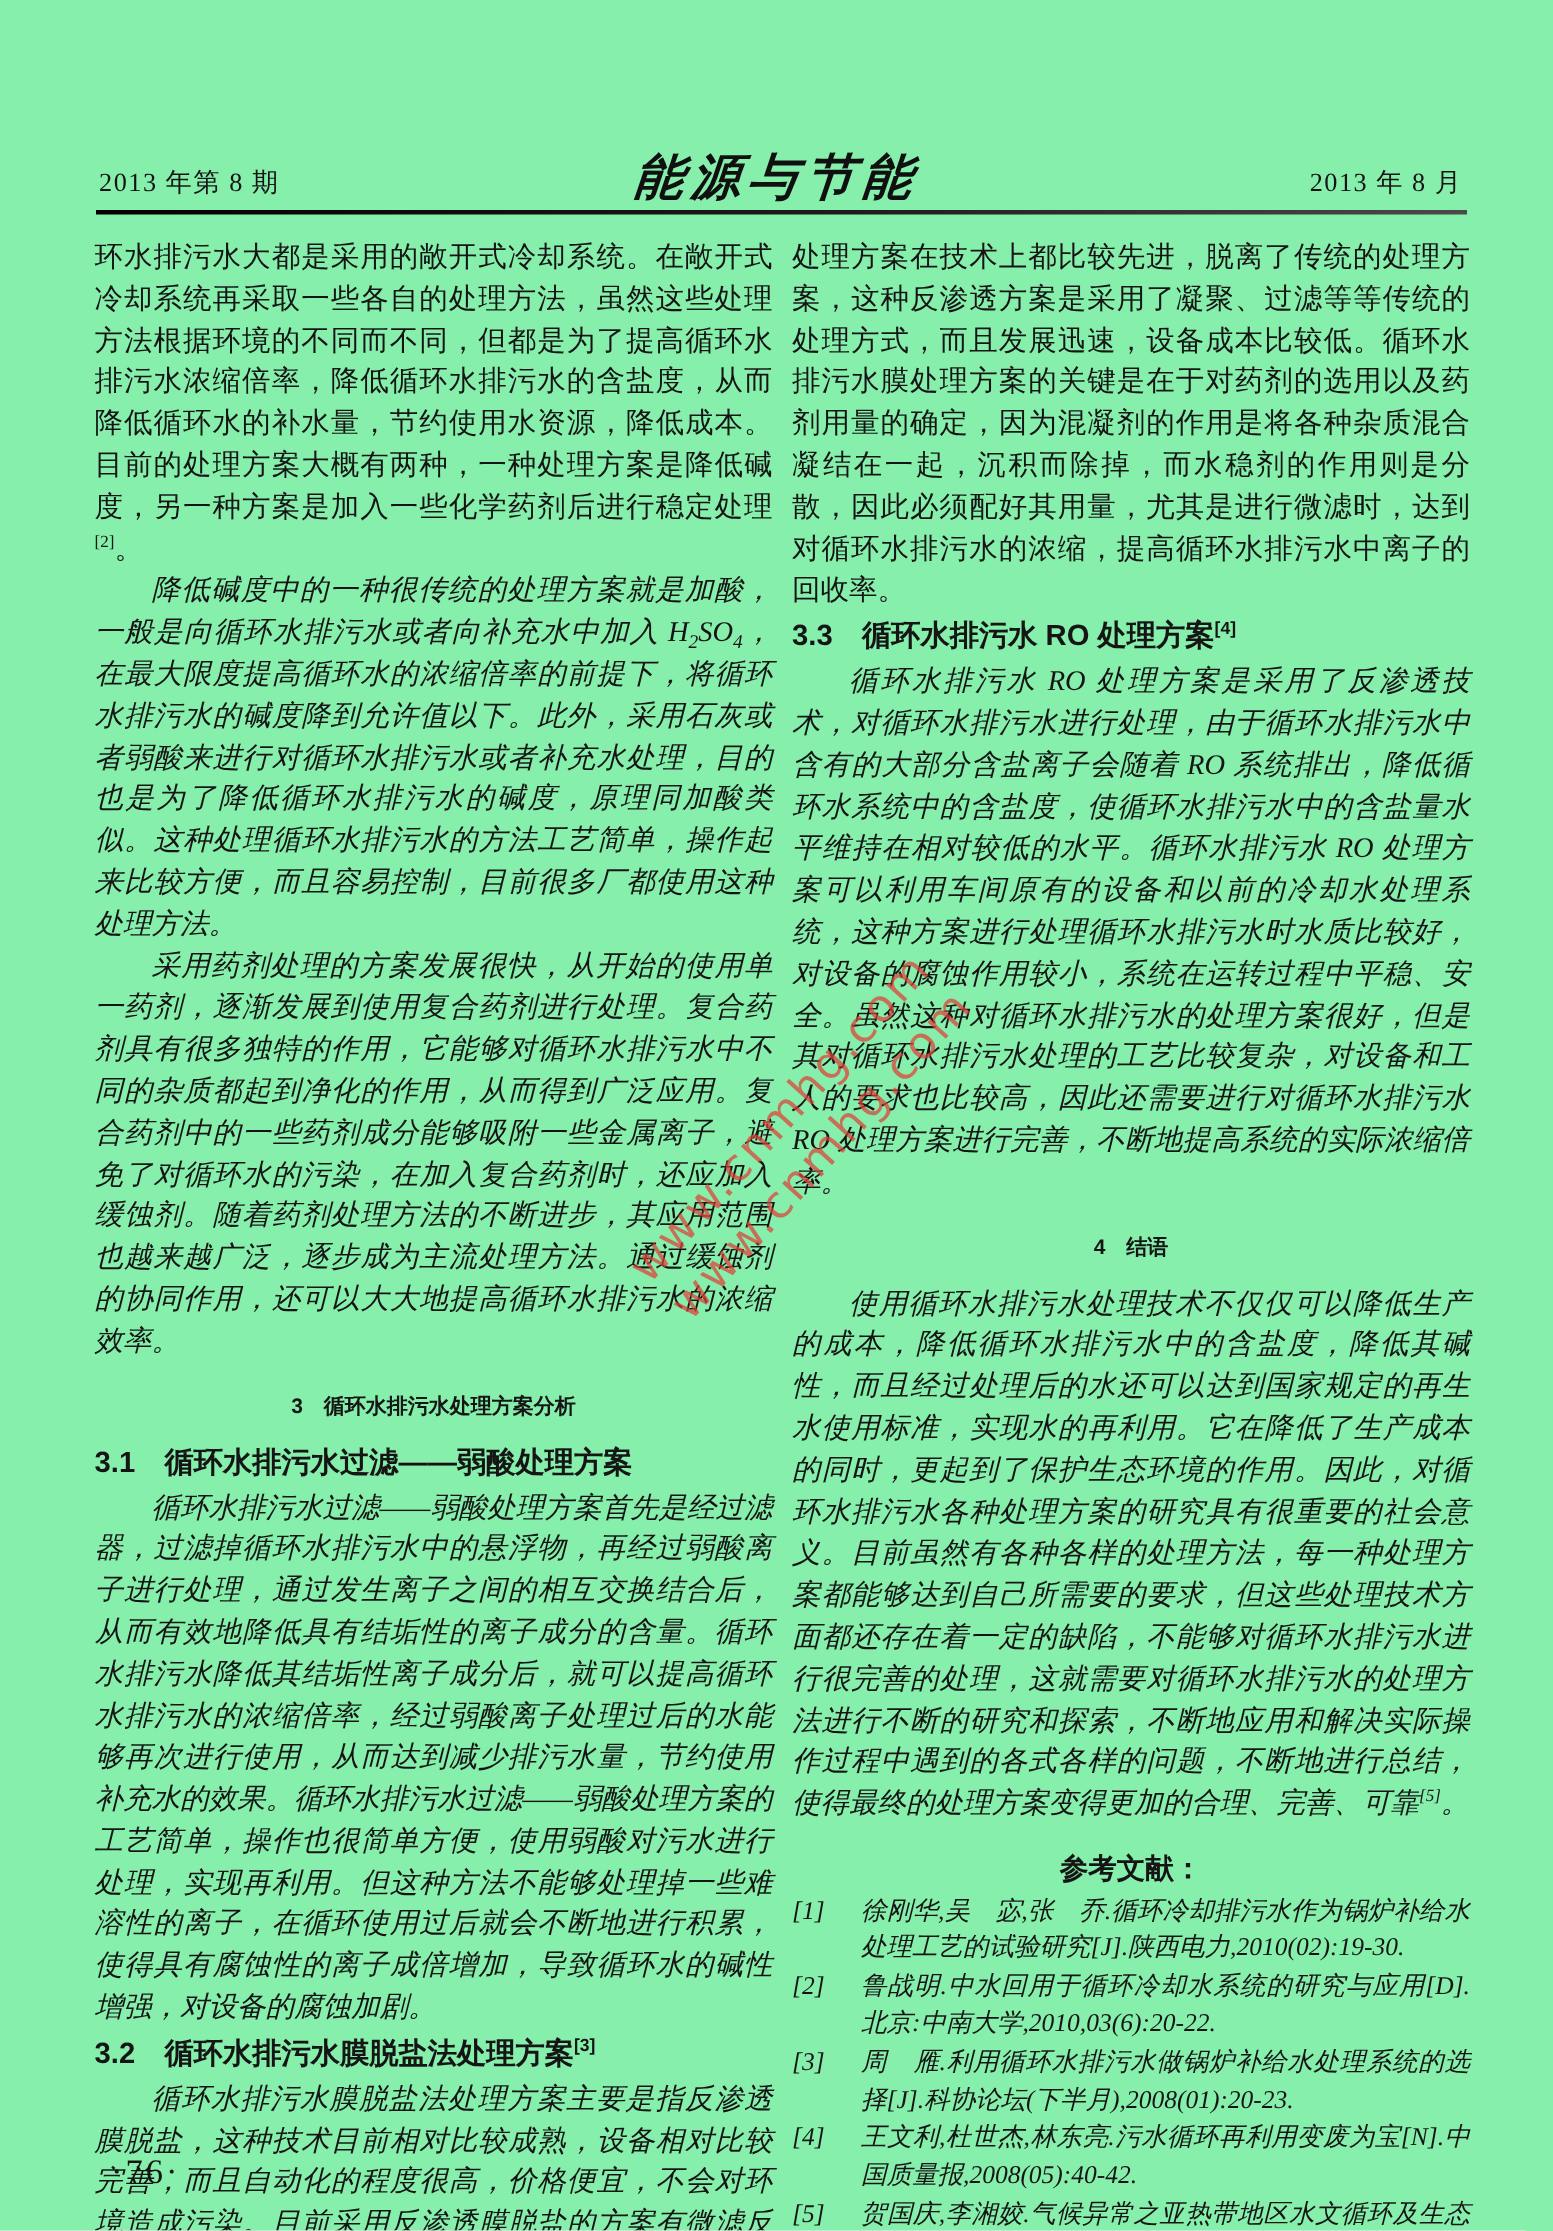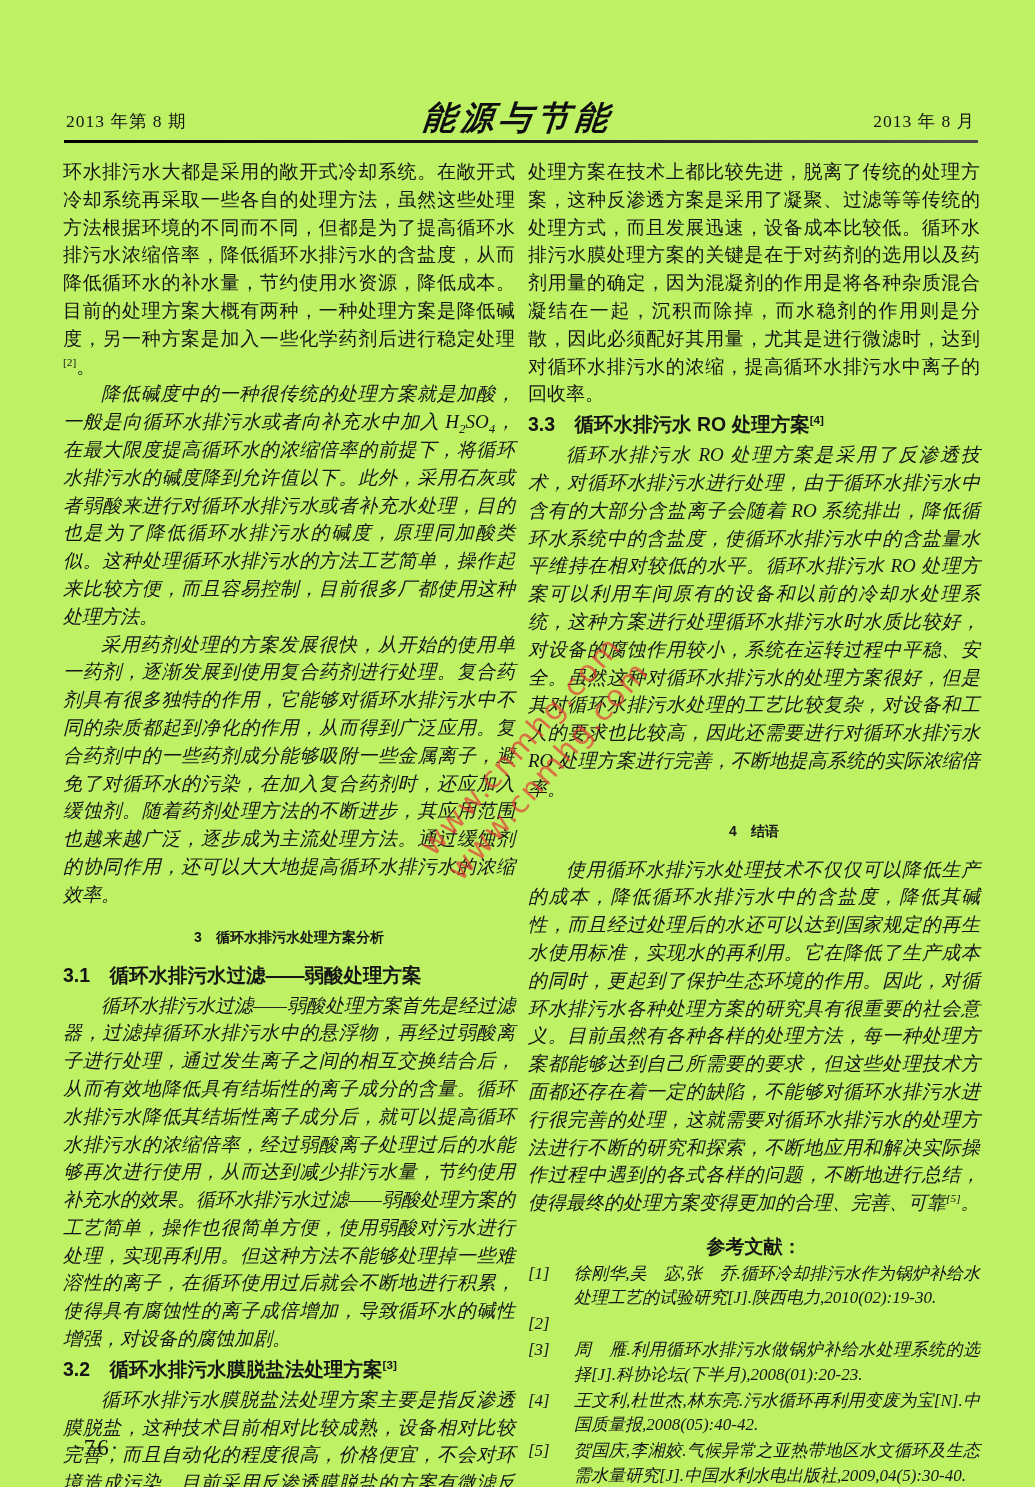--- a/index.html
+++ b/index.html
@@ -1,19 +1,19 @@
 <!DOCTYPE html>
 <html><head>
 <meta charset="utf-8">
 <style>
   * { margin:0; padding:0; box-sizing:border-box; }
   html,body { background:#e9e9e7; }
   .page {
     position:relative; width:1035px; height:1487px; margin:0 auto;
-    background:#bef264; overflow:hidden;
+    background:#86efac; overflow:hidden;
     font-family:"Liberation Serif", serif; color:#151515;
   }
   
   .hdr-left  { position:absolute; top:109px; left:66px;  font-size:17.5px; letter-spacing:1px; }
   .hdr-right { position:absolute; top:109px; right:60px; font-size:17.5px; letter-spacing:1px; }
   .logo-wrap { position:absolute; top:96px; left:0; width:100%; text-align:center; }
   .logo {
     display:inline-block; font-family:"DejaVu Serif", serif;
     font-size:33px; font-weight:bold; font-style:italic;
     letter-spacing:5px; transform:skewX(-5deg); color:#101010;
@@ -94,20 +94,21 @@
     <p class="para">使用循环水排污水处理技术不仅仅可以降低生产的成本，降低循环水排污水中的含盐度，降低其碱性，而且经过处理后的水还可以达到国家规定的再生水使用标准，实现水的再利用。它在降低了生产成本的同时，更起到了保护生态环境的作用。因此，对循环水排污水各种处理方案的研究具有很重要的社会意义。目前虽然有各种各样的处理方法，每一种处理方案都能够达到自己所需要的要求，但这些处理技术方面都还存在着一定的缺陷，不能够对循环水排污水进行很完善的处理，这就需要对循环水排污水的处理方法进行不断的研究和探索，不断地应用和解决实际操作过程中遇到的各式各样的问题，不断地进行总结，使得最终的处理方案变得更加的合理、完善、可靠<sup>[5]</sup>。</p>
 
     <div class="ref-head">参考文献：</div>
 
     <div class="ref-item">
       <span class="ref-label">[1]</span>
       <span class="ref-text">徐刚华,吴　宓,张　乔.循环冷却排污水作为锅炉补给水处理工艺的试验研究[J].陕西电力,2010(02):19-30.</span>
     </div>
     <div class="ref-item">
       <span class="ref-label">[2]</span>
+      <span class="ref-text">鲁战明.中水回用于循环冷却水系统的研究与应用[D].北京:中南大学,2010,03(6):20-22.</span>
     </div>
     <div class="ref-item">
       <span class="ref-label">[3]</span>
       <span class="ref-text">周　雁.利用循环水排污水做锅炉补给水处理系统的选择[J].科协论坛(下半月),2008(01):20-23.</span>
     </div>
     <div class="ref-item">
       <span class="ref-label">[4]</span>
       <span class="ref-text">王文利,杜世杰,林东亮.污水循环再利用变废为宝[N].中国质量报,2008(05):40-42.</span>
     </div>
     <div class="ref-item">

